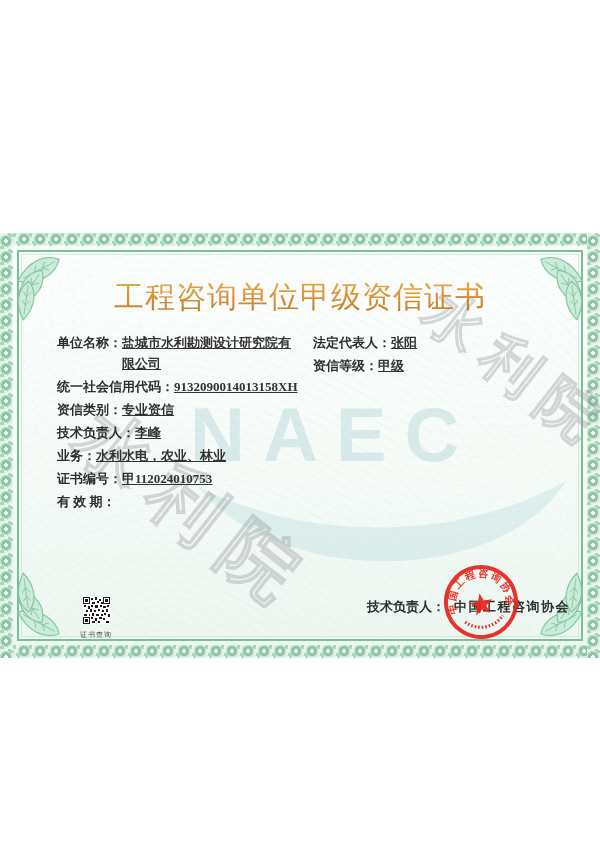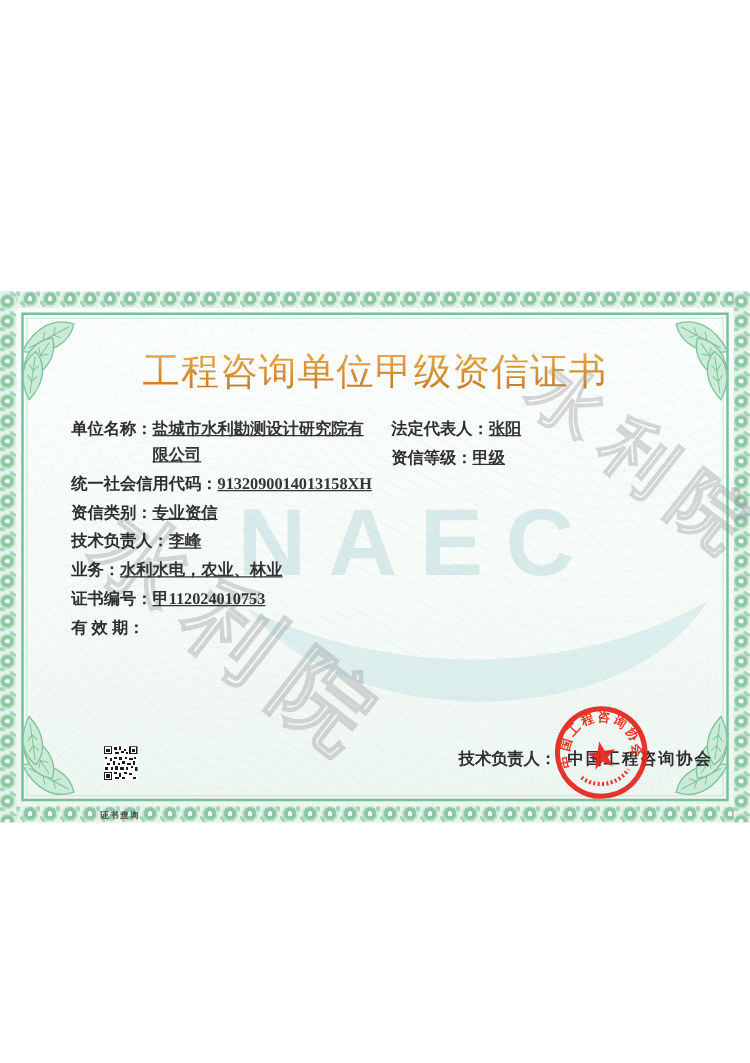--- a/index.html
+++ b/index.html
@@ -79,21 +79,21 @@
   .col-right { left:313px; top:99px; width:250px; }
   .row { display:flex; line-height:21px; margin-bottom:2px; }
   .row .lbl { font-weight:bold; color:#2e2e2e; white-space:nowrap; }
   .row .val { font-weight:bold; color:#333333;text-decoration:underline; }
   .col-left  .row.wrap .val { max-width:176px; }
   .col-right .row.wrap .val { max-width:184px; }
 
   
   .qr-block { position:absolute; left:70px; top:364px; width:52px; text-align:center; z-index:3; }
   .qr-code  { width:27px; height:27px; display:inline-block; }
-  .qr-caption { margin-top:18px; font-size:7px; letter-spacing:1px; color:#4a4a4a; font-weight:bold; }
+  .qr-caption { margin-top:2px; font-size:7px; letter-spacing:1px; color:#4a4a4a; font-weight:normal; }
 
   
   .issuer { position:absolute; left:367px; top:365px; z-index:3;
             font-size:13px; font-weight:bold; color:#2e2e2e; white-space:nowrap; }
   .issuer .issuer-value { margin-left:9px; letter-spacing:1.5px; }
 
   
   .seal { position:absolute; left:441px; top:329px; z-index:4; transform:rotate(-10deg); opacity:0.93; }
 </style>
 </head>

